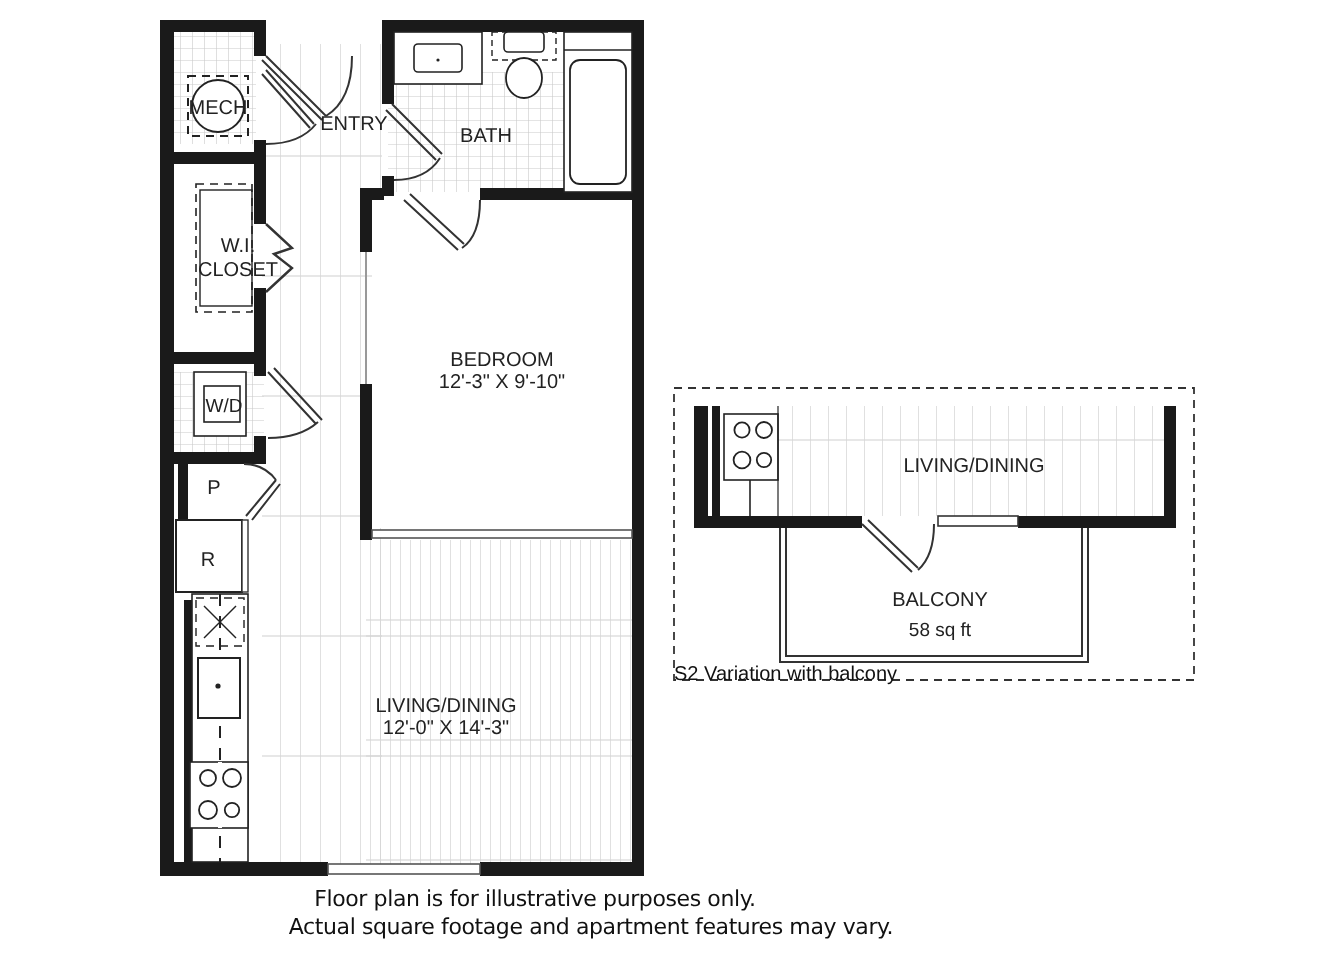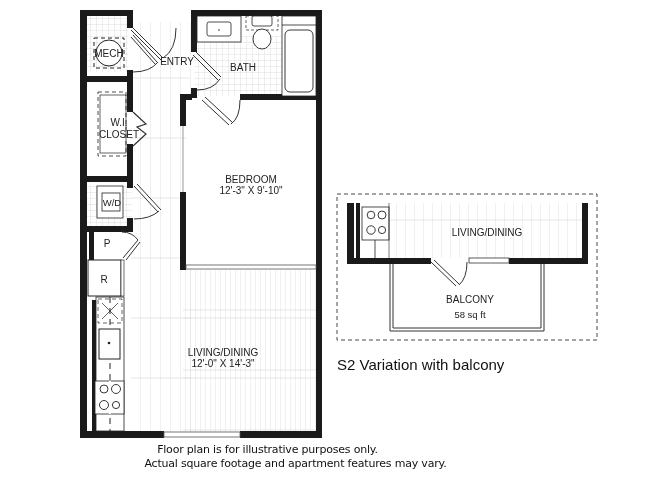--- a/index.html
+++ b/index.html
@@ -1,20 +1,20 @@
 <!DOCTYPE html>
 <html><head>
 <meta charset="utf-8">
 <style>
   html, body { margin: 0; padding: 0; background: #ffffff; }
   body { width: 670px; height: 484px; position: relative; overflow: hidden; font-family: "Liberation Sans", sans-serif; }
   svg { position: absolute; left: 0; top: 0; }
   .lbl { font-family: "Liberation Sans", sans-serif; fill: #222; }
   .disclaimer { position: absolute; left: 0; width: 535px; text-align: center; font-family: "DejaVu Sans", sans-serif; font-size: 11px; color: #111; line-height: 14px; letter-spacing: -0.2px; }
-  .variation-caption { position: absolute; left: 337px; top: 356px; font-family: "Liberation Sans", sans-serif; font-size: 15px; color: #111; }
+  .variation-caption { position: absolute; left: 337px; top: 332px; font-family: "Liberation Sans", sans-serif; font-size: 10px; color: #111; }
 </style>
 </head>
 <body>
 
 <svg width="670" height="484" viewBox="0 0 670 484">
   <defs>
     <pattern id="tile" width="6" height="6" patternUnits="userSpaceOnUse">
       <path d="M6 0 L0 0 0 6" fill="none" stroke="#c9c9c9" stroke-width="0.6"></path>
     </pattern>
     <pattern id="plank" width="10" height="60" patternUnits="userSpaceOnUse">

